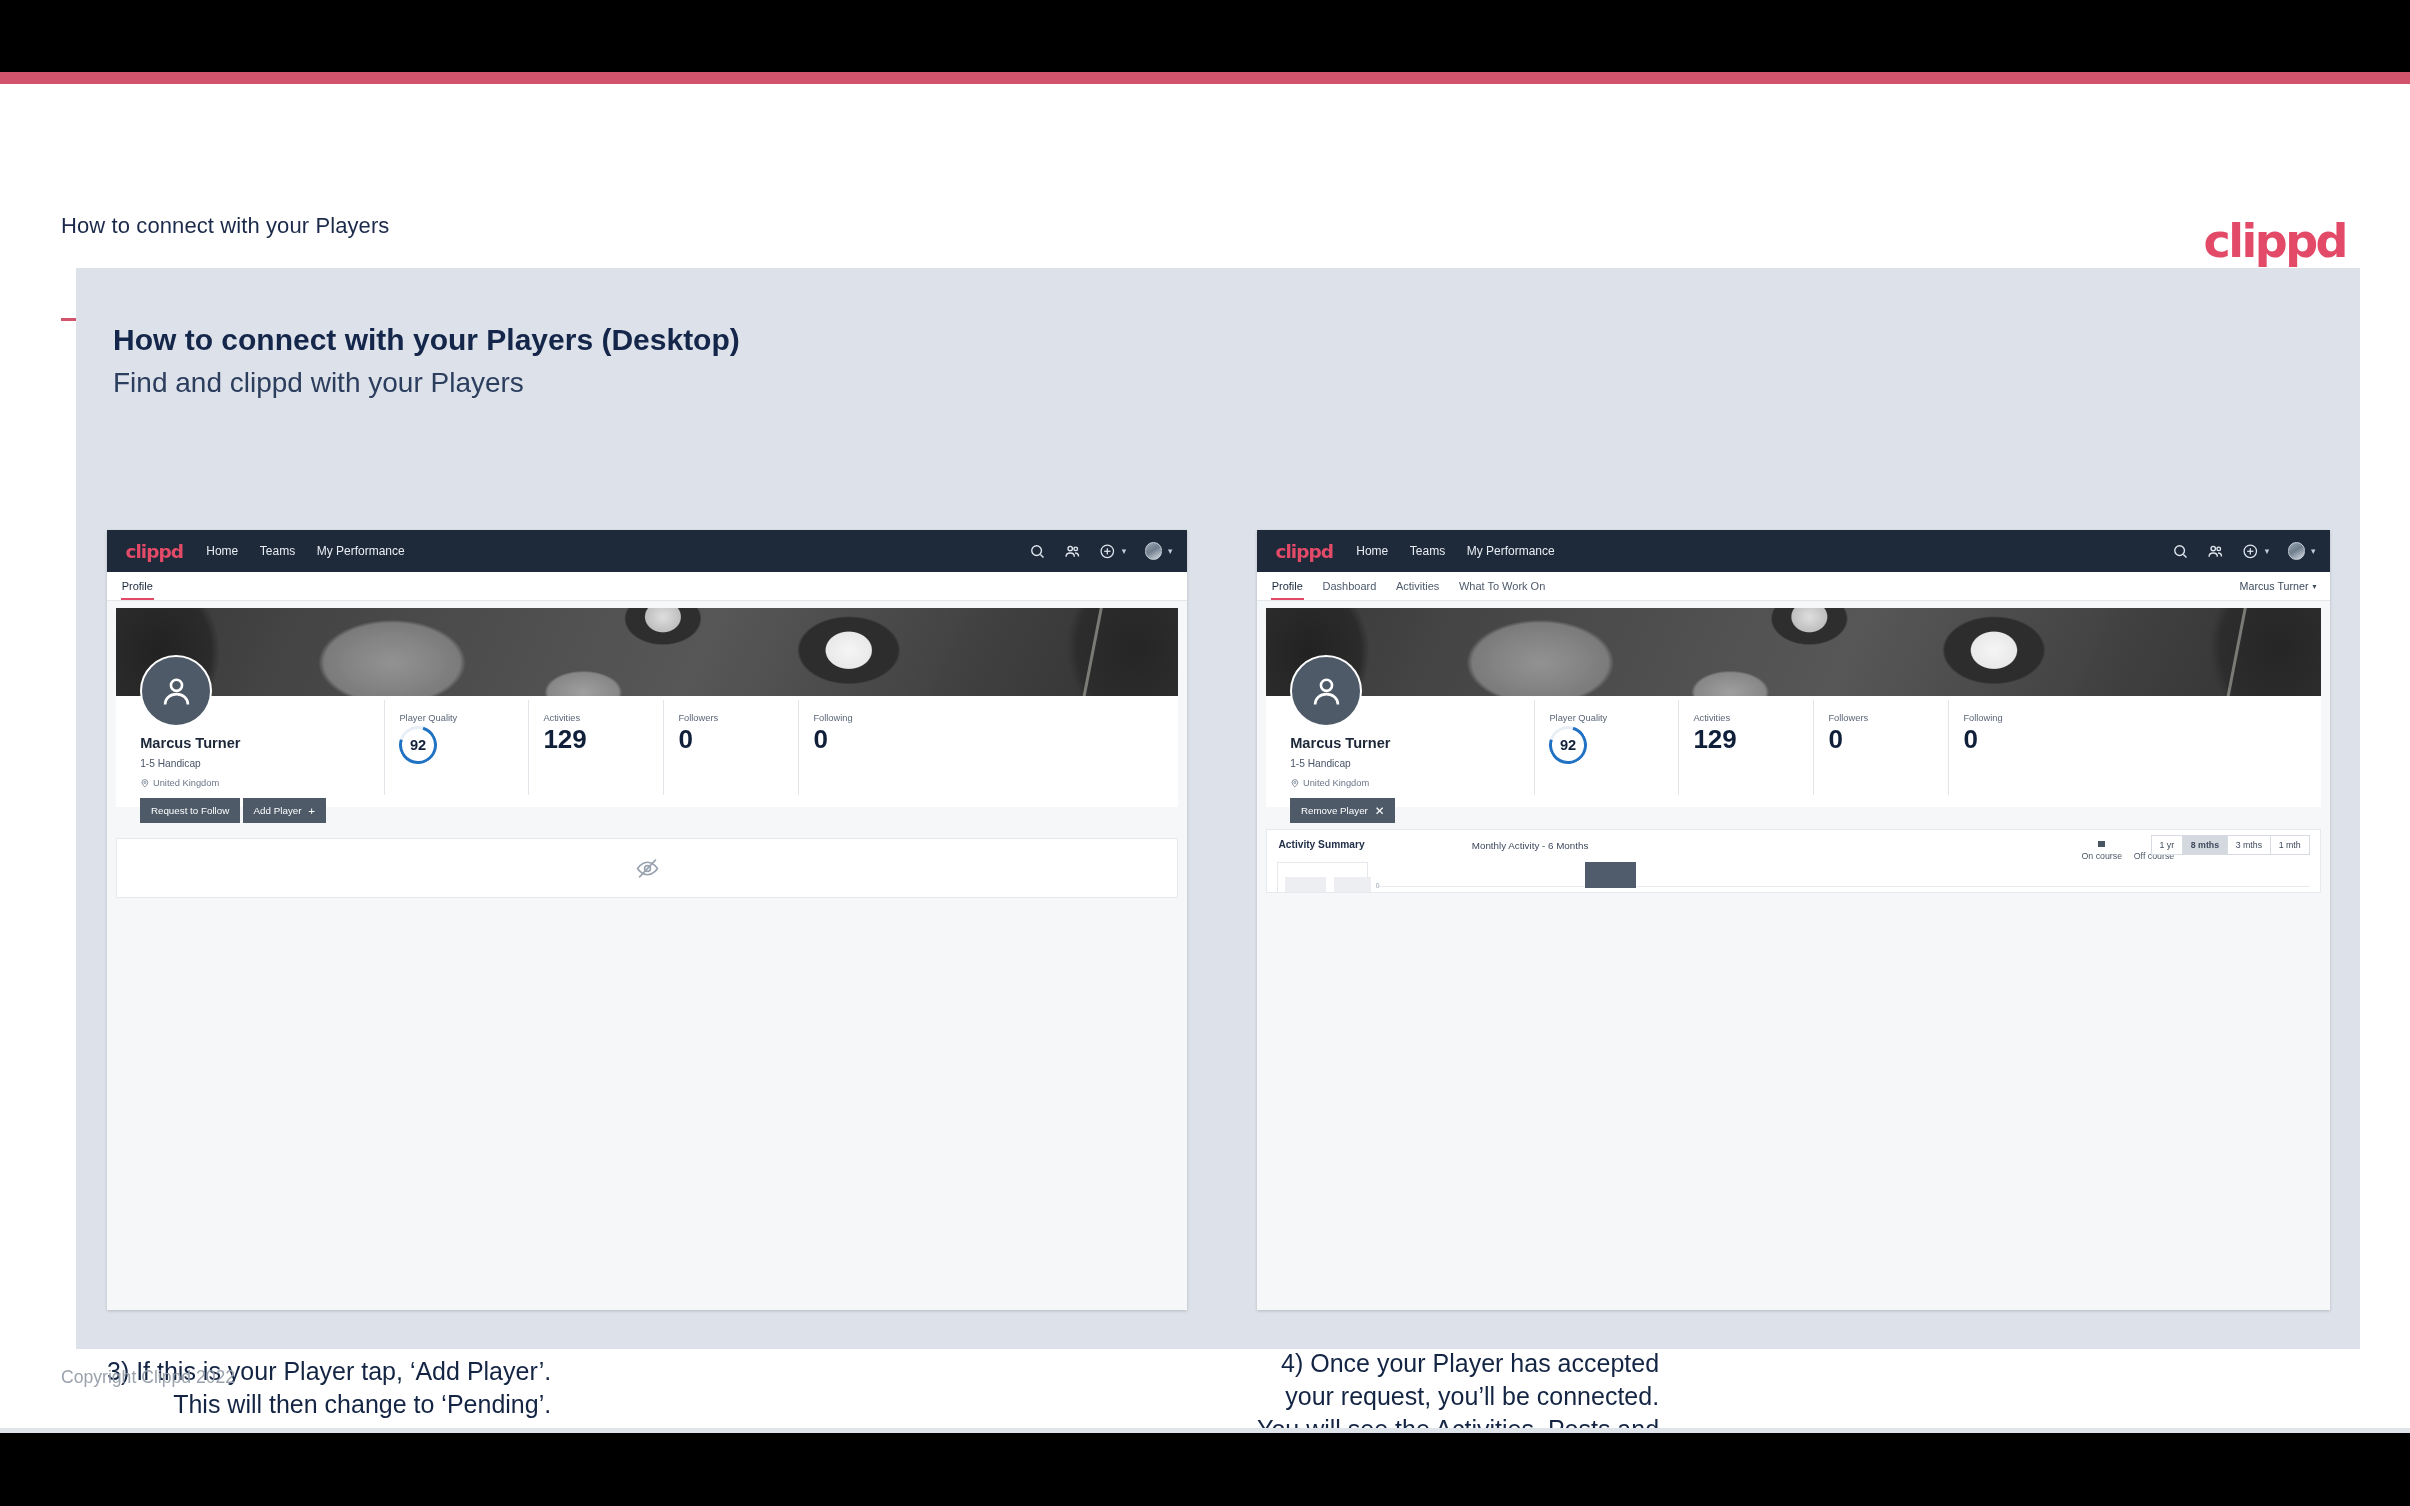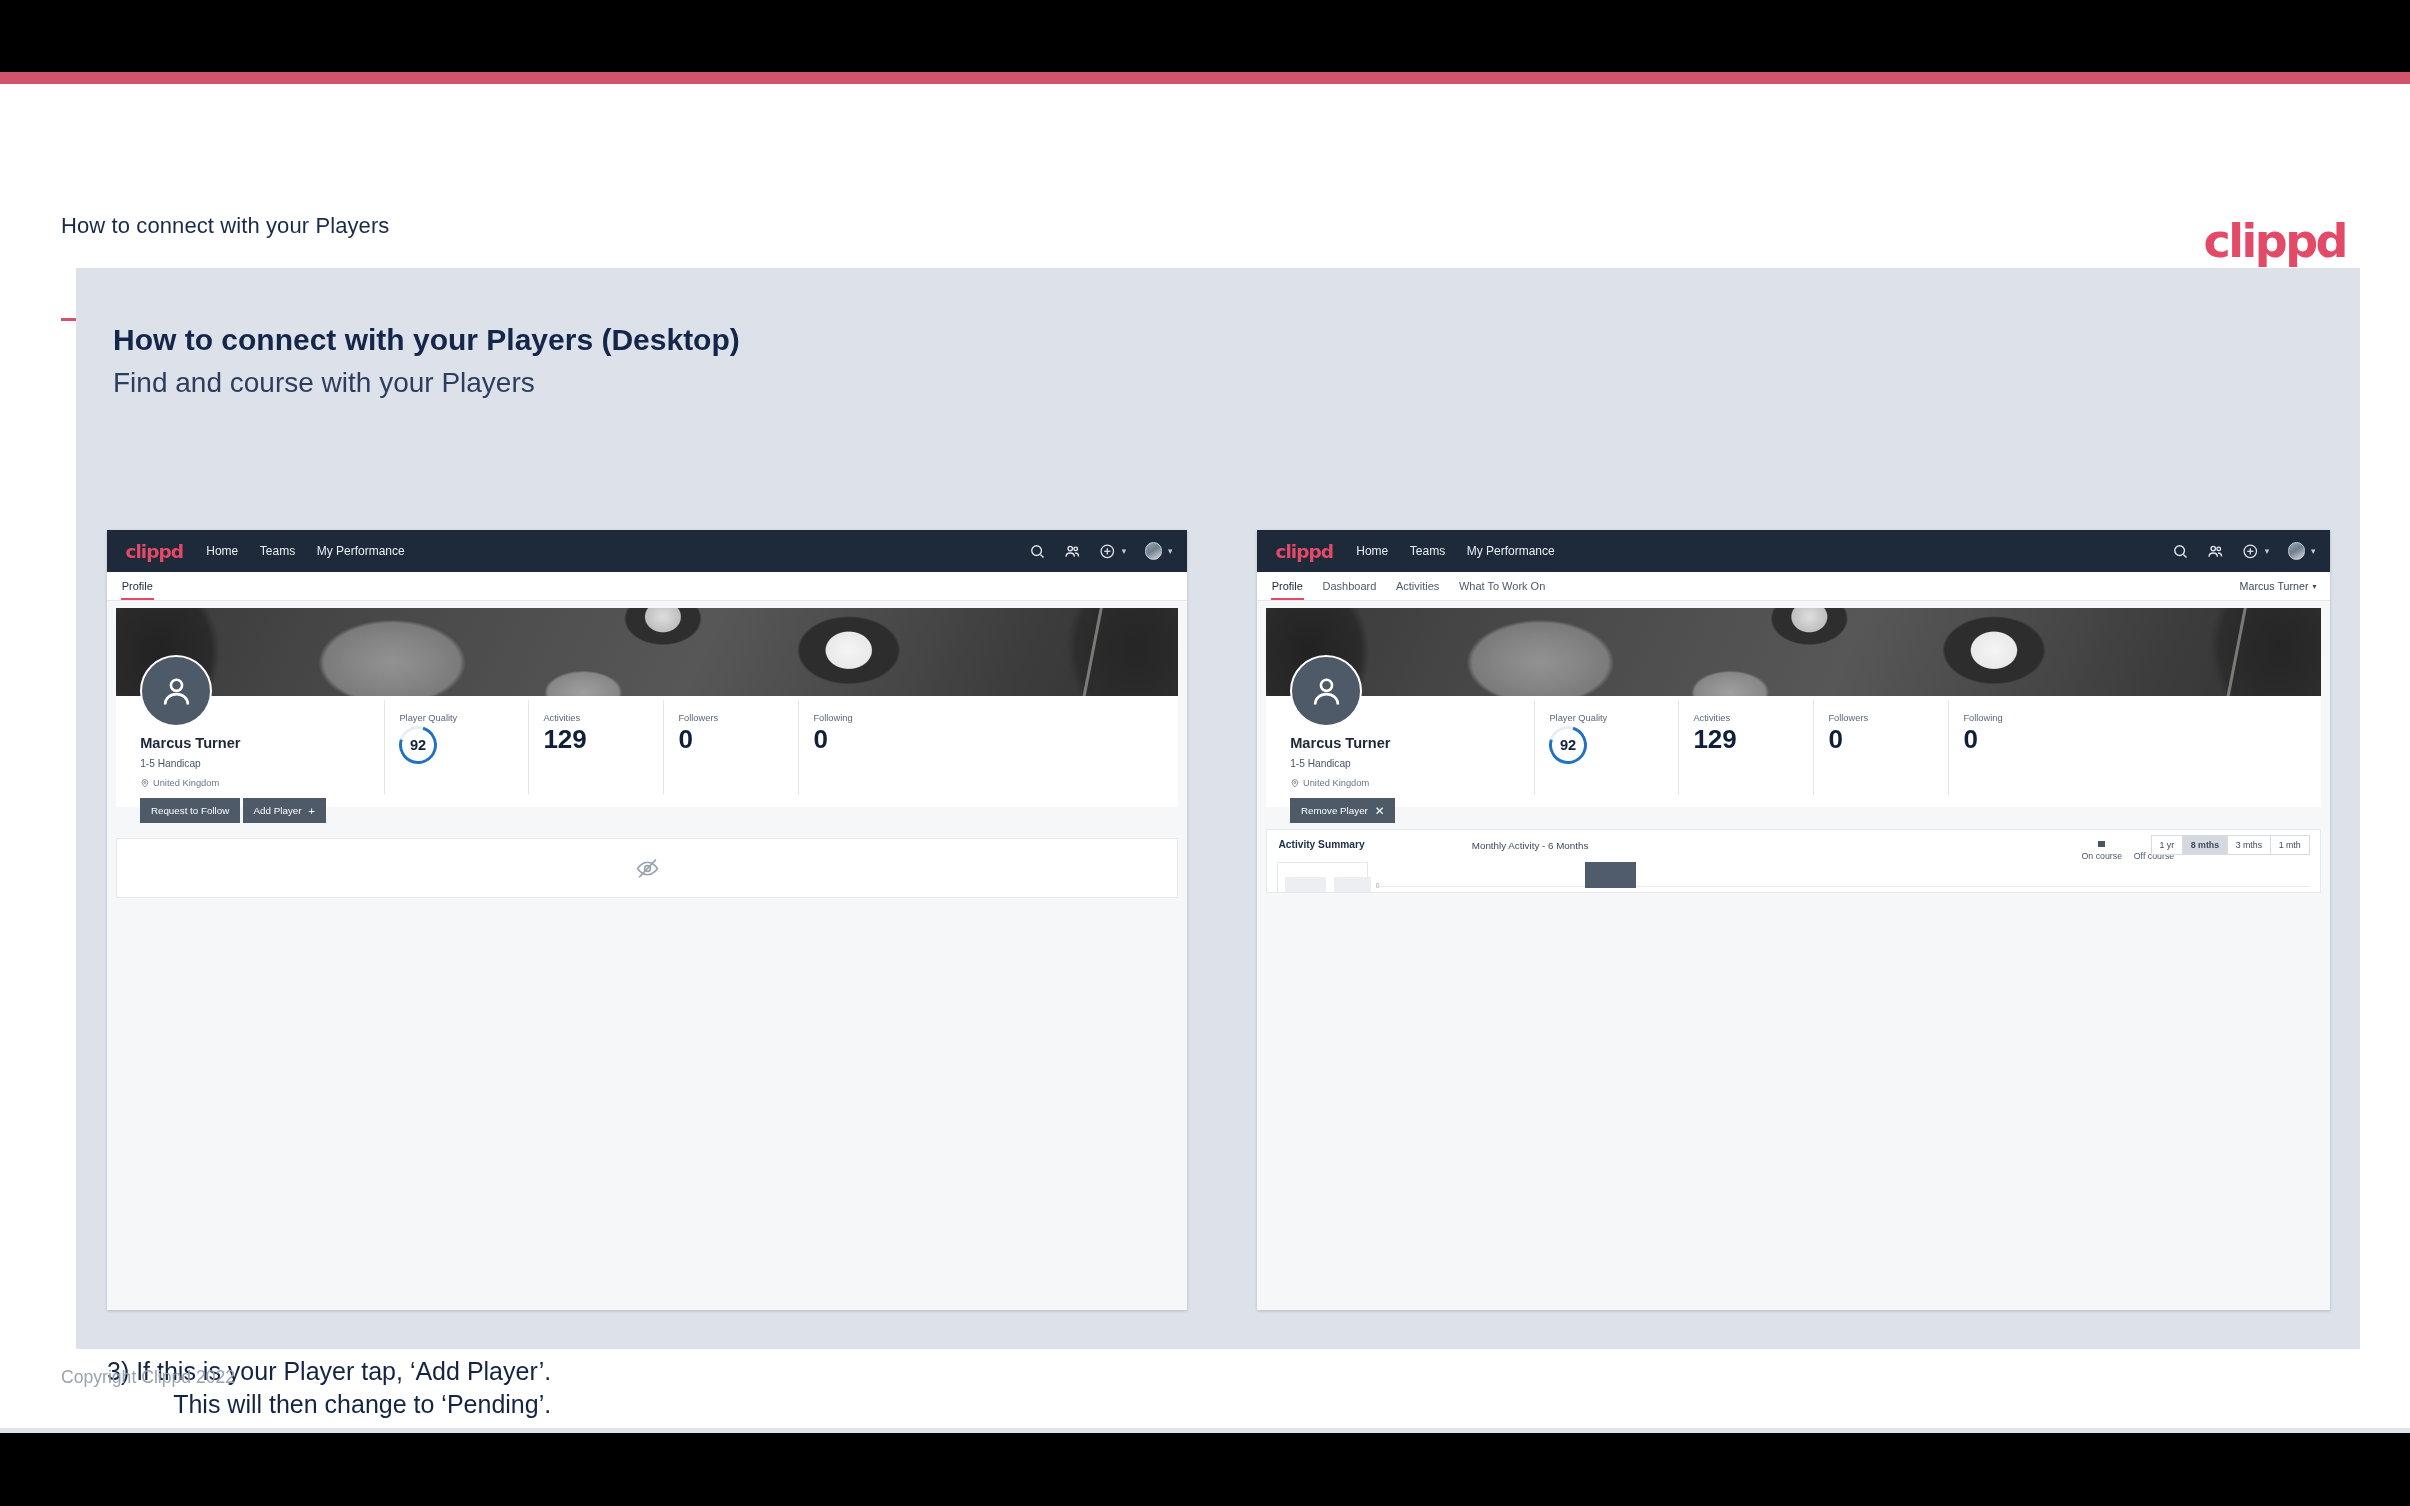--- a/index.html
+++ b/index.html
@@ -204,21 +204,21 @@
     <div class="header-title">How to connect with your Players</div>
     <div class="logo-header">
       <div class="logo-text">clippd</div>
     </div>
     <div class="header-rule"></div>
   </div>
 
   <div class="panel">
 
     <div class="panel-title">How to connect with your Players (Desktop)</div>
-    <div class="panel-subtitle">Find and course with your Players</div>
+    <div class="panel-subtitle">Find and clippd with your Players</div>
 
     <div class="shot shot-left">
       <div class="appnav">
         <div class="appnav-logo">clippd</div>
         <div class="appnav-links">
           <span class="appnav-link">Home</span>
           <span class="appnav-link">Teams</span>
           <span class="appnav-link">My Performance</span>
         </div>
         <div class="appnav-icons">
@@ -469,20 +469,26 @@
           <div class="chart-bar" style="left:318px; width:51px; top:2.9px; bottom:3.9px;"></div>
         </div>
       </div>
     </div>
 
     <div class="caption caption-left">
       <div>3) If this is your Player tap, ‘Add Player’.</div>
       <div>This will then change to ‘Pending’.</div>
     </div>
 
+    <div class="caption caption-right">
+      <div>4) Once your Player has accepted</div>
+      <div>your request, you’ll be connected.</div>
+      <div>You will see the Activities, Posts and</div>
+      <div>Dashboards they have visible.</div>
+    </div>
 
   </div>
 
   <div class="footer-copy">Copyright Clippd 2022</div>
 
   <div class="bar-bottom-line"></div>
   <div class="bar-bottom-black"></div>
 </div>
 
 

